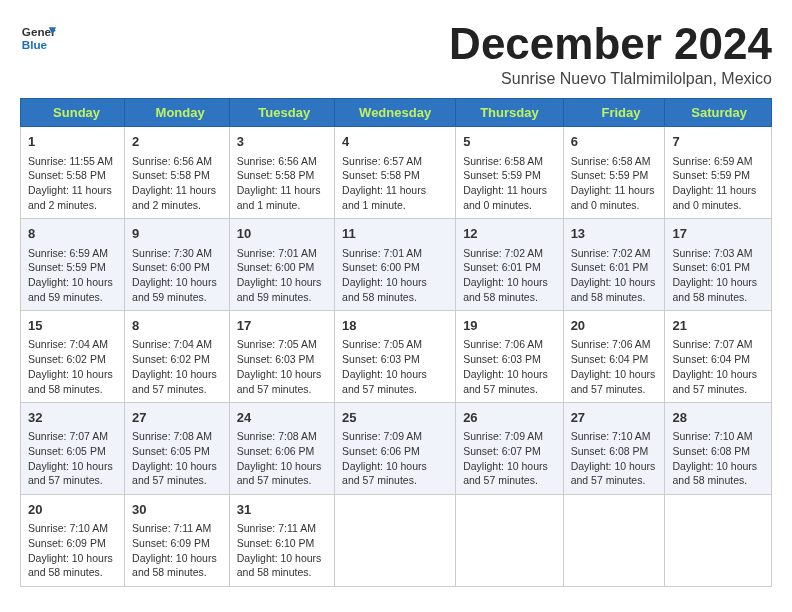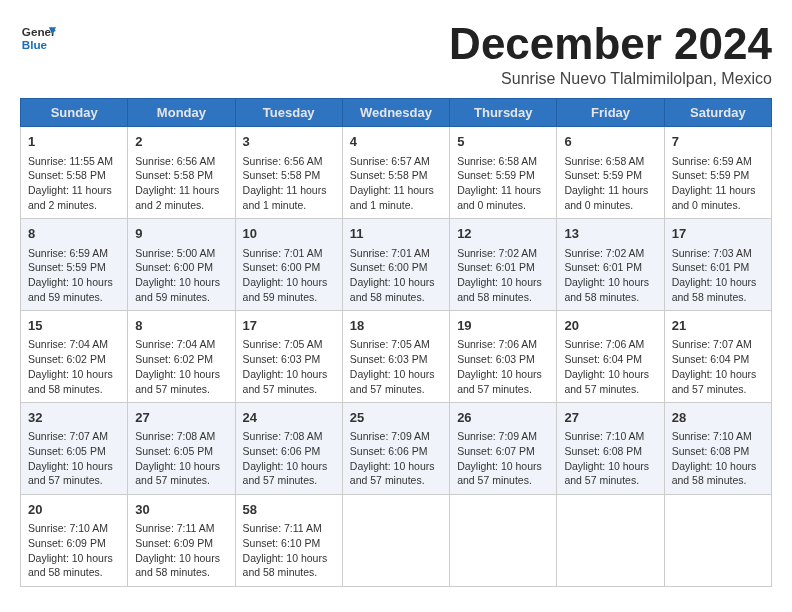--- a/index.html
+++ b/index.html
@@ -41,23 +41,23 @@
       color: #444;
       margin-top: 2px;
     }
     .calendar {
       width: 100%;
       border-collapse: collapse;
       margin-top: 10px;
     }
     .calendar th {
       background-color: #2e74c0;
-      color: #e5e5e5;
-      text-align: center;
-      padding: 6px 8px;
+      color: #bef264;
+      text-align: right;
+      padding: 6px 24px;
       font-size: 13px;
       font-weight: bold;
       border: 1px solid #2060a8;
     }
     .calendar td {
       vertical-align: top;
       padding: 6px 7px;
       font-size: 10.5px;
       color: #333;
       border: 1px solid #ccc;
@@ -165,21 +165,21 @@
       <tr>
         <td>
           <span class="day-num">8</span>
           <div>Sunrise: 6:59 AM</div>
           <div>Sunset: 5:59 PM</div>
           <div>Daylight: 10 hours</div>
           <div>and 59 minutes.</div>
         </td>
         <td>
           <span class="day-num">9</span>
-          <div>Sunrise: 5:00 AM</div>
+          <div>Sunrise: 7:30 AM</div>
           <div>Sunset: 6:00 PM</div>
           <div>Daylight: 10 hours</div>
           <div>and 59 minutes.</div>
         </td>
         <td>
           <span class="day-num">10</span>
           <div>Sunrise: 7:01 AM</div>
           <div>Sunset: 6:00 PM</div>
           <div>Daylight: 10 hours</div>
           <div>and 59 minutes.</div>
@@ -324,21 +324,21 @@
           <div>and 58 minutes.</div>
         </td>
         <td>
           <span class="day-num">30</span>
           <div>Sunrise: 7:11 AM</div>
           <div>Sunset: 6:09 PM</div>
           <div>Daylight: 10 hours</div>
           <div>and 58 minutes.</div>
         </td>
         <td>
-          <span class="day-num">58</span>
+          <span class="day-num">31</span>
           <div>Sunrise: 7:11 AM</div>
           <div>Sunset: 6:10 PM</div>
           <div>Daylight: 10 hours</div>
           <div>and 58 minutes.</div>
         </td>
         <td class="empty-cell"></td>
         <td class="empty-cell"></td>
         <td class="empty-cell"></td>
         <td class="empty-cell"></td>
       </tr>

